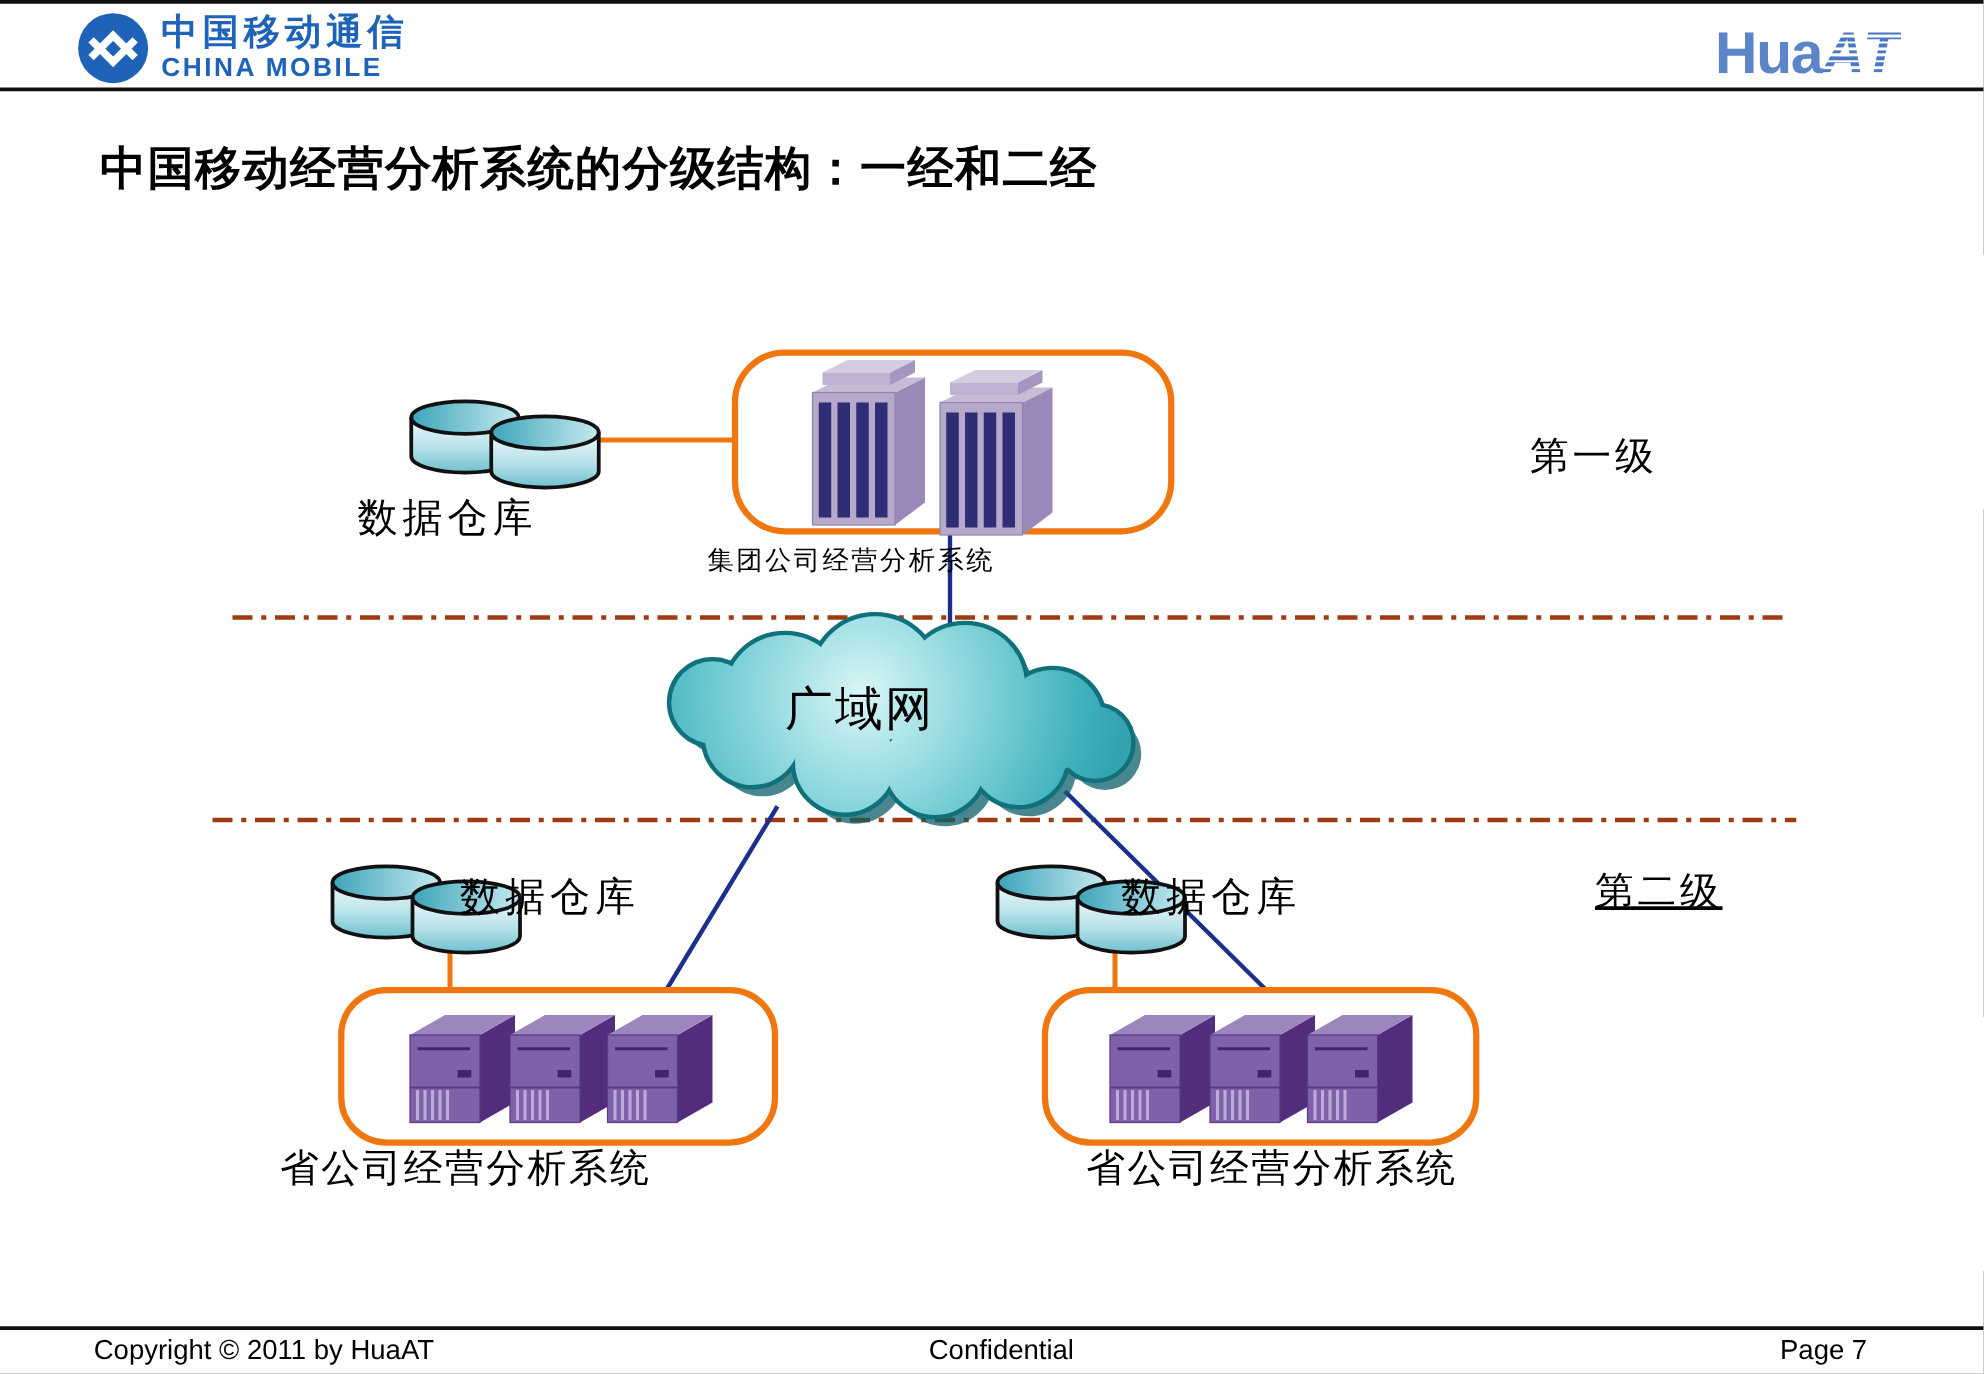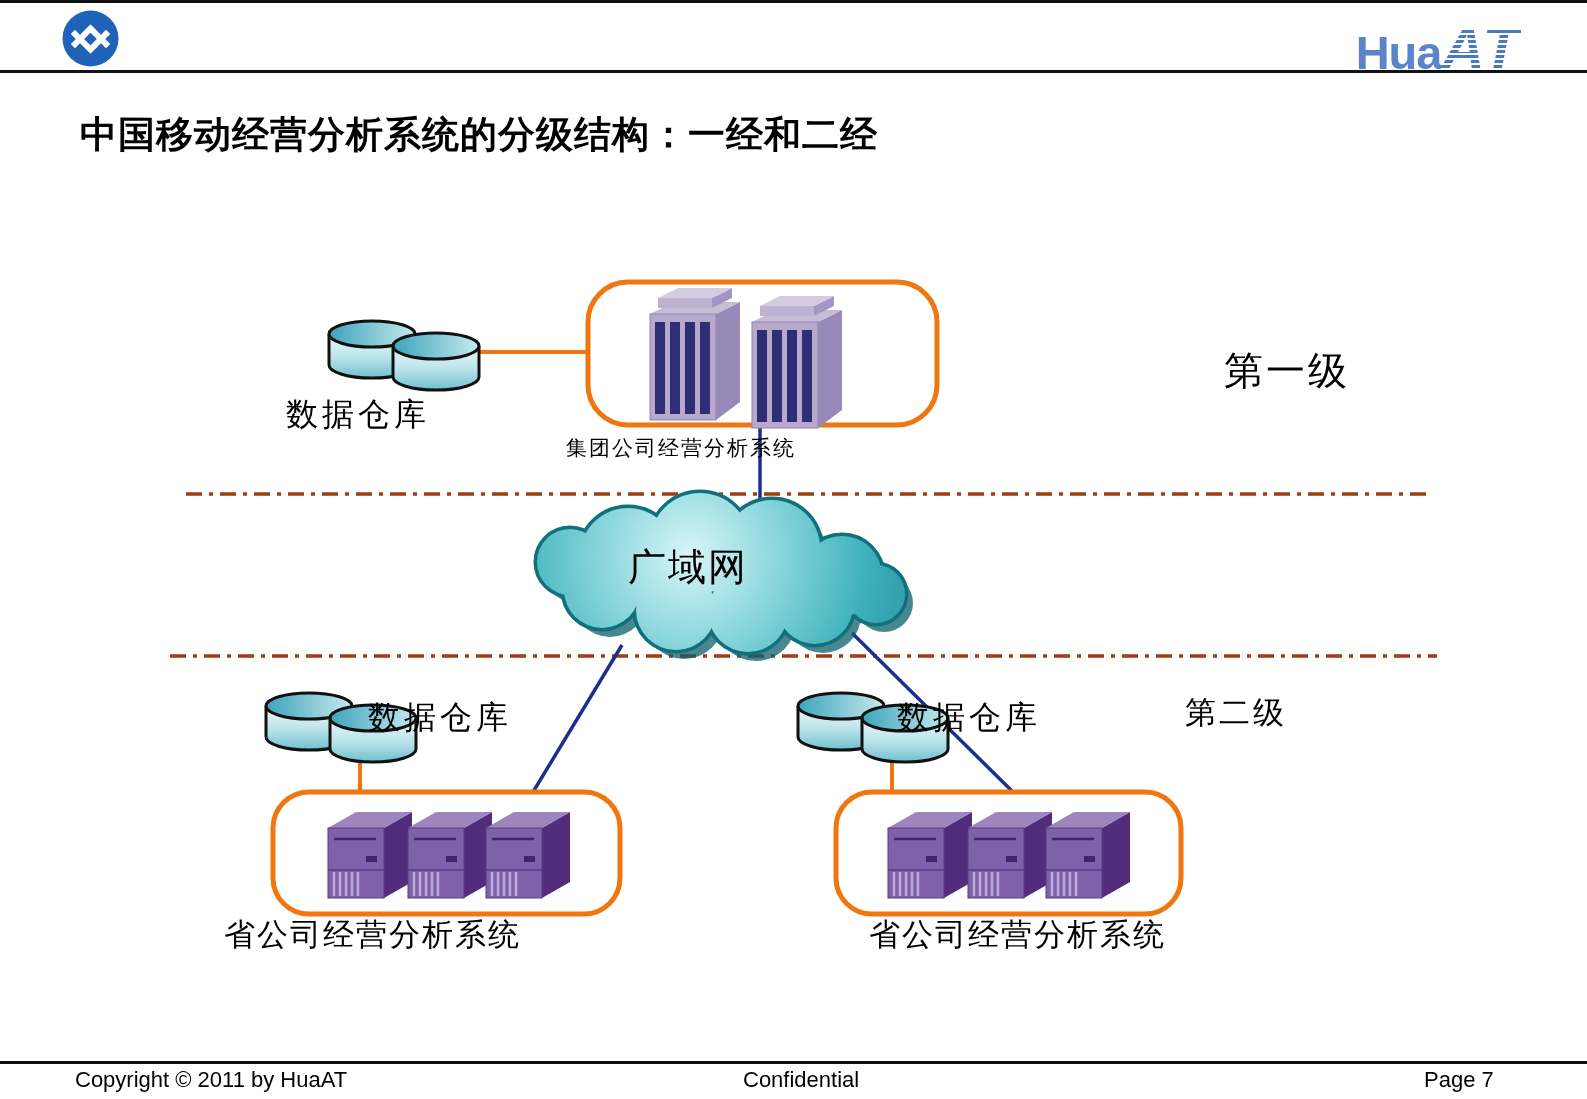--- a/index.html
+++ b/index.html
@@ -17,44 +17,44 @@
   .cm-cn{font-size:29px;font-weight:bold;color:#1f63b8;letter-spacing:4px;}
   .cm-en{font-size:21px;font-weight:bold;color:#1f63b8;letter-spacing:2px;margin-top:2px;}
 
   
   .huaat{position:absolute;right:66px;top:14px;white-space:nowrap;}
   .huaat .hua{
     font-size:47px;font-weight:bold;color:#5b85c8;letter-spacing:-1px;
     text-shadow:0 0 1px #fff;
   }
   .huaat .at{
-    font-size:60px;font-weight:bold;font-style:italic;letter-spacing:2px;
+    font-size:47px;font-weight:bold;font-style:italic;letter-spacing:2px;
     color:#4a79c4;
     background:repeating-linear-gradient(180deg,#4a79c4 0 3px,#ffffff 3px 5px);
     -webkit-background-clip:text;background-clip:text;
     -webkit-text-fill-color:transparent;
   }
 
   .title{
     position:absolute;left:80px;top:110px;margin:0;
     font-size:37px;font-weight:bold;color:#000;letter-spacing:1px;
     font-family:Liberation Mono, monospace;white-space:nowrap;
   }
 
   .diagram{position:absolute;left:0;top:0;z-index:1;}
 
   .lbl{
     position:absolute;z-index:3;color:#000;white-space:nowrap;
     font-family:"DejaVu Serif","Liberation Serif",serif;
   }
   .lbl-dw-top{left:286px;top:393px;font-size:32px;letter-spacing:4px;}
   .lbl-hq{left:566px;top:434px;font-size:21px;letter-spacing:2px;}
-  .lbl-level1{left:1224px;top:344px;font-size:39px;letter-spacing:3px;}
+  .lbl-level1{left:1224px;top:344px;font-size:31px;letter-spacing:3px;}
   .lbl-wan{left:628px;top:542px;font-size:38px;letter-spacing:2px;}
-  .lbl-level2{left:1185px;top:692px;font-size:31px;letter-spacing:3px;}
+  .lbl-level2{left:1276px;top:692px;font-size:31px;letter-spacing:3px;text-decoration:underline;}
   .lbl-dw-left{left:368px;top:696px;font-size:32px;letter-spacing:4px;}
   .lbl-dw-right{left:897px;top:696px;font-size:32px;letter-spacing:4px;}
   .lbl-prov-left{left:224px;top:914px;font-size:31px;letter-spacing:2px;}
   .lbl-prov-right{left:869px;top:914px;font-size:31px;letter-spacing:2px;}
 
   .footer-text{position:absolute;z-index:3;font-size:22px;color:#000;white-space:nowrap;
     font-family:"Liberation Sans",sans-serif;}
   .ft-copyright{left:75px;top:1067px;}
   .ft-confidential{left:743px;top:1067px;}
   .ft-page{left:1424px;top:1067px;}
@@ -67,20 +67,24 @@
   <div class="topbar"></div>
 
   <div class="cm-logo">
     <svg width="57" height="57" viewBox="0 0 57 57">
       <circle cx="28.5" cy="28.5" r="28" fill="#1f63b8"></circle>
       <g stroke="#ffffff" stroke-width="6" fill="none" stroke-linecap="square">
         <path d="M13,34 L28.5,18.5 L44,34"></path>
         <path d="M13,24 L28.5,39.5 L44,24"></path>
       </g>
     </svg>
+    <div class="cm-text">
+      <div class="cm-cn">中国移动通信</div>
+      <div class="cm-en">CHINA MOBILE</div>
+    </div>
   </div>
 
   <div class="huaat"><span class="hua">Hua</span><span class="at">AT</span></div>
 
   <div class="header-rule"></div>
 
   <h1 class="title">中国移动经营分析系统的分级结构：一经和二经</h1>
 
   <svg class="diagram" width="1587" height="1099" viewBox="0 0 1587 1099">
     <defs>

